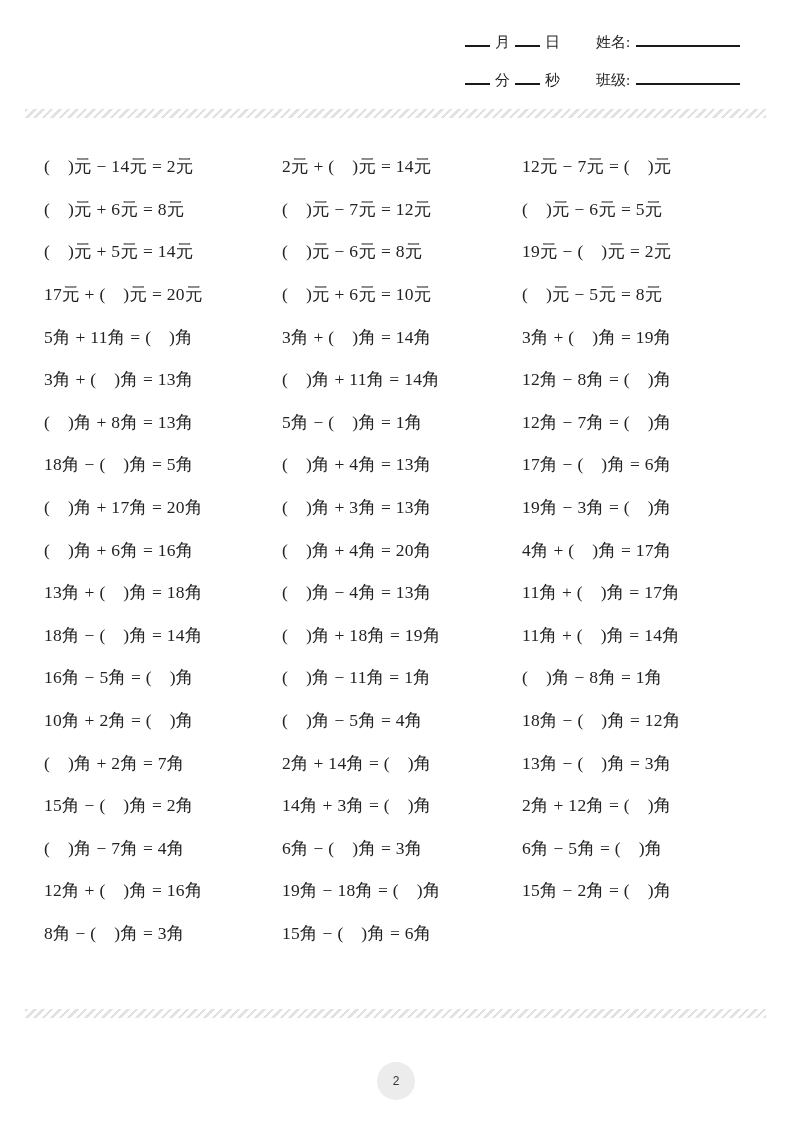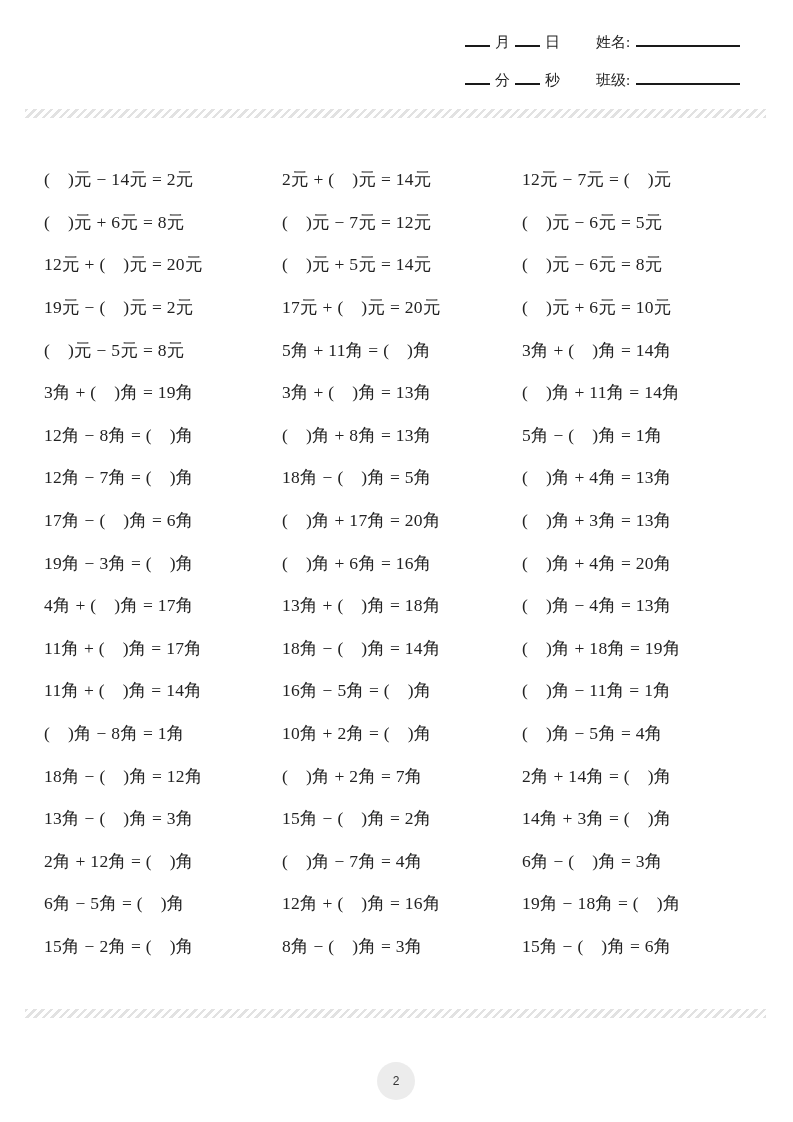--- a/index.html
+++ b/index.html
@@ -50,21 +50,21 @@
       #ffffff 2.5px, #ffffff 6px
     );
   }
   .divider.top    { top: 109px; }
   .divider.bottom { top: 1009px; }
 
   
   .grid {
     position: absolute;
     left: 44px;
-    top: 158px;
+    top: 145px;
     width: 736px;
     display: grid;
     grid-template-columns: 238px 240px 1fr;
     grid-auto-rows: 42.6px;
   }
   .cell {
     display: flex;
     align-items: center;
     font-size: 17.5px;
     color: #222222;
@@ -115,21 +115,20 @@
 
   <div class="divider top"></div>
 
   <div class="grid">
     <div class="cell">(　)元 − 14元 = 2元</div>
     <div class="cell">2元 + (　)元 = 14元</div>
     <div class="cell">12元 − 7元 = (　)元</div>
     <div class="cell">(　)元 + 6元 = 8元</div>
     <div class="cell">(　)元 − 7元 = 12元</div>
     <div class="cell">(　)元 − 6元 = 5元</div>
-    <div class="cell">12元 + (　)元 = 20元</div>
     <div class="cell">(　)元 + 5元 = 14元</div>
     <div class="cell">(　)元 − 6元 = 8元</div>
     <div class="cell">19元 − (　)元 = 2元</div>
     <div class="cell">17元 + (　)元 = 20元</div>
     <div class="cell">(　)元 + 6元 = 10元</div>
     <div class="cell">(　)元 − 5元 = 8元</div>
     <div class="cell">5角 + 11角 = (　)角</div>
     <div class="cell">3角 + (　)角 = 14角</div>
     <div class="cell">3角 + (　)角 = 19角</div>
     <div class="cell">3角 + (　)角 = 13角</div>

